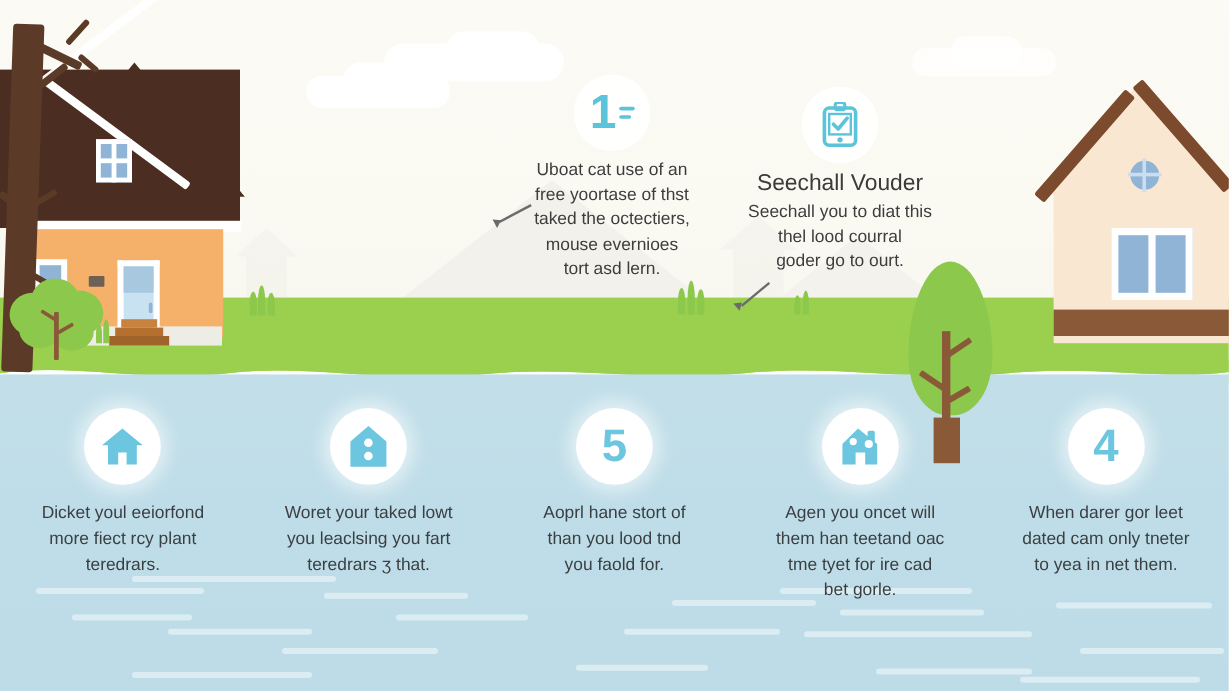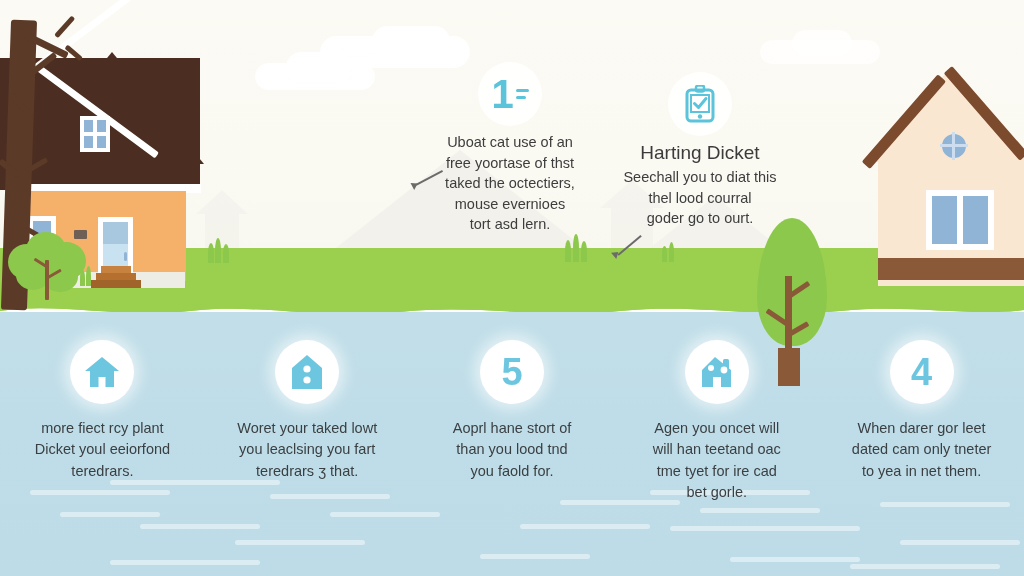--- a/index.html
+++ b/index.html
@@ -379,21 +379,21 @@
   <div class="callout" style="left:615px;top:72px;width:170px;">
     <div class="callout-icon">
       <svg width="34" height="38" viewBox="0 0 34 38">
         <rect x="4" y="5" width="26" height="31" rx="4" fill="none" stroke="#5BC4DA" stroke-width="3"></rect>
         <rect x="13" y="0.5" width="8" height="6" rx="2" fill="none" stroke="#5BC4DA" stroke-width="2.5"></rect>
         <rect x="8" y="10" width="18" height="17" fill="#ffffff" stroke="#5BC4DA" stroke-width="2"></rect>
         <path d="M11.5 18.5 L15.5 22.5 L23 13.5" fill="none" stroke="#5BC4DA" stroke-width="3" stroke-linecap="round" stroke-linejoin="round"></path>
         <circle cx="17" cy="31.5" r="2.2" fill="#5BC4DA"></circle>
       </svg>
     </div>
-    <div class="callout-heading">Harting Dicket</div>
+    <div class="callout-heading">Seechall Vouder</div>
     <div class="callout-body">
       <div>Seechall you to diat this</div>
       <div>thel lood courral</div>
       <div>goder go to ourt.</div>
     </div>
   </div>
 
   <div class="arrow" style="left:612px;top:236px;width:36px;height:26px;">
     <div class="arrow-line" style="left:6px;top:18px;width:30px;transform:rotate(-40deg);"></div>
     <div class="arrow-head" style="left:1px;top:14px;transform:rotate(140deg);"></div>
@@ -401,22 +401,22 @@
 
   <div class="cards">
 
     <div class="card">
       <div class="card-icon">
         <svg width="36" height="34" viewBox="0 0 36 34">
           <path d="M18 2 L35 16 L30 16 L30 32 L21.5 32 L21.5 22 L14.5 22 L14.5 32 L6 32 L6 16 L1 16 Z" fill="#6DC6E0"></path>
         </svg>
       </div>
       <div class="card-text">
+        <div>Dicket youl eeiorfond</div>
         <div>more fiect rcy plant</div>
-        <div>Dicket youl eeiorfond</div>
         <div>teredrars.</div>
       </div>
     </div>
 
     <div class="card">
       <div class="card-icon">
         <svg width="32" height="36" viewBox="0 0 32 36">
           <path d="M16 1 L31 14 L31 35 L1 35 L1 14 Z" fill="#6DC6E0"></path>
           <circle cx="16" cy="15" r="3.6" fill="#ffffff"></circle>
           <circle cx="16" cy="26" r="3.6" fill="#ffffff"></circle>
@@ -444,21 +444,21 @@
       <div class="card-icon">
         <svg width="38" height="34" viewBox="0 0 38 34">
           <path d="M17 2 L33 15 L33 32 L23 32 L23 22 L15 22 L15 32 L4 32 L4 15 Z" fill="#6DC6E0"></path>
           <rect x="25" y="4" width="6" height="10" rx="1.5" fill="#6DC6E0"></rect>
           <circle cx="13" cy="13" r="3" fill="#ffffff"></circle>
           <circle cx="26" cy="15" r="3.4" fill="#ffffff"></circle>
         </svg>
       </div>
       <div class="card-text">
         <div>Agen you oncet will</div>
-        <div>will han teetand oac</div>
+        <div>them han teetand oac</div>
         <div>tme tyet for ire cad</div>
         <div>bet gorle.</div>
       </div>
     </div>
 
     <div class="card">
       <div class="card-icon">
         <span class="card-num">4</span>
       </div>
       <div class="card-text">

